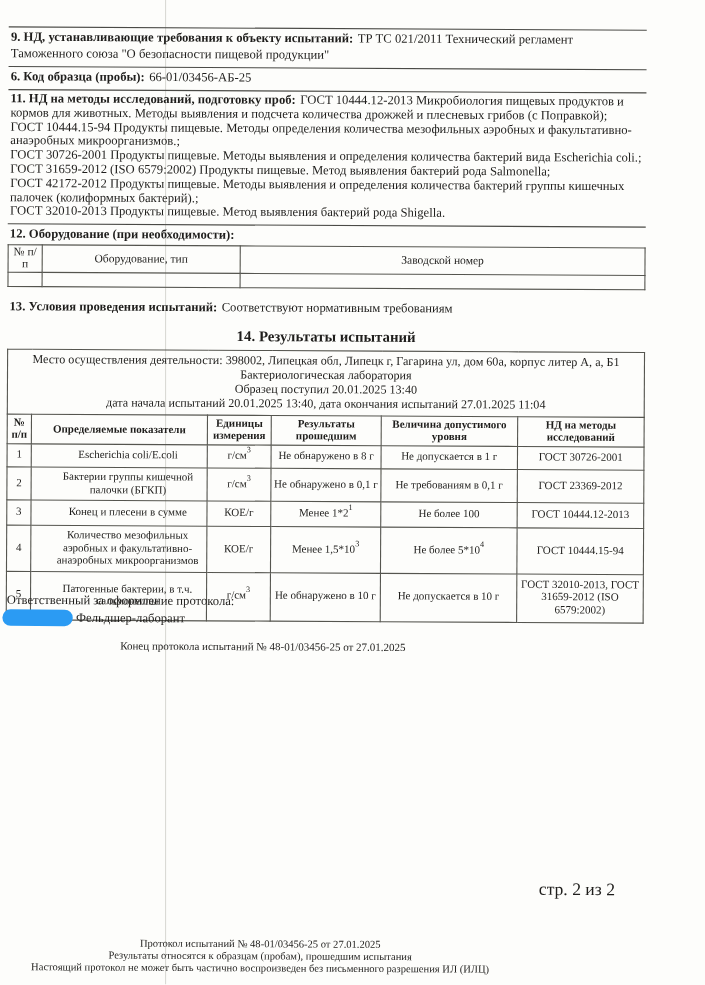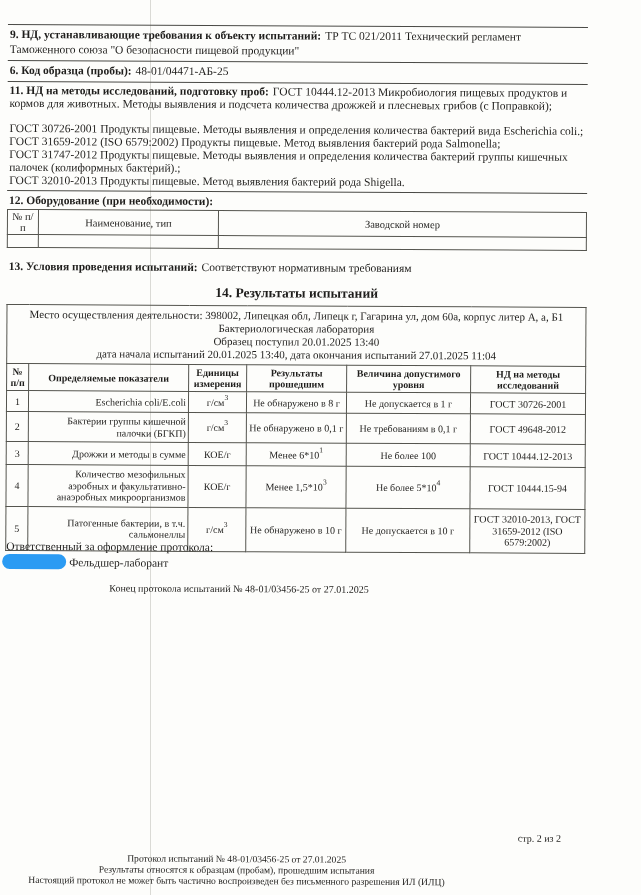--- a/index.html
+++ b/index.html
@@ -42,79 +42,79 @@
   .sec14-title { text-align:center; font-weight:bold; font-size:13.5px; margin:7px 0 5px 0; }
   .results { font-size:10px; }
   .results .loc {
     font-size:11px; line-height:13px; text-align:center; padding:3px 4px;
   }
   .results th {
     font-weight:bold; font-size:10px; line-height:11px; padding:2px 1px;
     vertical-align:middle; height:23px;
   }
   .results td { padding:3px 2px; text-align:center; vertical-align:middle; line-height:11.5px; }
-  .results td.ind { text-align:right; padding-left:18px; }
+  .results td.ind { text-align:center; padding-left:18px; }
   .results col.c1 { width:22px; }
   .results col.c2 { width:160px; }
   .results col.c3 { width:58px; }
   .results col.c4 { width:100px; }
   .results col.c5 { width:124px; }
   .results tr.r1 td { height:21px; }
   .results tr.r2 td { height:30px; }
   .results tr.r3 td { height:23px; }
   .results tr.r4 td { height:41px; }
   .results tr.r5 td { height:44px; }
   sup { font-size:7.5px; vertical-align:6px; line-height:0; }
   .responsible { position:absolute; left:9px; top:540px; font-size:11.5px; }
   .resp-row { display:flex; align-items:center; margin-top:2px; }
   .redaction-pill {
     width:64px; height:15px; border-radius:8px; background:#2b9bf3;
     margin-left:-4px; margin-right:3px;
   }
   .end-note { position:absolute; left:0; top:582px; width:484px; text-align:center; font-size:10px; }
-  .page-num { position:absolute; left:494px; top:830px; font-size:10px;margin-left:28px; }
+  .page-num { position:absolute; left:494px; top:798px; font-size:16px; }
   .footer-lines { position:absolute; left:0; top:853px; width:482px; text-align:center; font-size:9.6px; line-height:10.8px; }
 </style>
 </head>
 <body>
 
 <div class="fold-line"></div>
 
 <div class="tilt">
   <div class="doc">
 
     <div class="sec rule-top rule-bot">
       <b>9. НД, устанавливающие требования к объекту испытаний:</b><span>ТР ТС 021/2011 Технический регламент Таможенного союза "О безопасности пищевой продукции"</span>
     </div>
 
     <div class="sec rule-bot">
-      <b>6. Код образца (пробы):</b><span>48-01/04471-АБ-25</span>
+      <b>6. Код образца (пробы):</b><span>66-01/03456-АБ-25</span>
     </div>
 
     <div class="sec sec11 rule-bot">
       <b>11. НД на методы исследований, подготовку проб:</b><span>ГОСТ 10444.12-2013 Микробиология пищевых продуктов и кормов для животных. Методы выявления и подсчета количества дрожжей и плесневых грибов (с Поправкой);</span><br>
-      <br>
+      <span>ГОСТ 10444.15-94 Продукты пищевые. Методы определения количества мезофильных аэробных и факультативно-анаэробных микроорганизмов.;</span><br>
       <span>ГОСТ 30726-2001 Продукты пищевые. Методы выявления и определения количества бактерий вида Escherichia coli.;</span><br>
       <span>ГОСТ 31659-2012 (ISO 6579:2002) Продукты пищевые. Метод выявления бактерий рода Salmonella;</span><br>
-      <span>ГОСТ 31747-2012 Продукты пищевые. Методы выявления и определения количества бактерий группы кишечных палочек (колиформных бактерий).;</span><br>
+      <span>ГОСТ 42172-2012 Продукты пищевые. Методы выявления и определения количества бактерий группы кишечных палочек (колиформных бактерий).;</span><br>
       <span>ГОСТ 32010-2013 Продукты пищевые. Метод выявления бактерий рода Shigella.</span>
     </div>
 
     <div class="sec12-label">12. Оборудование (при необходимости):</div>
 
     <table class="equip">
       <colgroup>
           <col class="c-num">
           <col class="c-name">
           <col>
         </colgroup>
       <tbody>
           <tr>
         <th>№ п/п</th>
-        <th>Наименование, тип</th>
+        <th>Оборудование, тип</th>
         <th>Заводской номер</th>
       </tr>
       <tr class="empty">
         <td></td>
         <td></td>
         <td></td>
       </tr>
     </tbody>
       </table>
 
@@ -157,27 +157,27 @@
         <td><span>Не обнаружено в 8 г</span><sup></sup></td>
         <td><span>Не допускается в 1 г</span><sup></sup></td>
         <td>ГОСТ 30726-2001</td>
       </tr>
       <tr class="r2">
         <td>2</td>
         <td class="ind">Бактерии группы кишечной палочки (БГКП)</td>
         <td><span>г/см</span><sup>3</sup></td>
         <td><span>Не обнаружено в 0,1 г</span><sup></sup></td>
         <td><span>Не требованиям в 0,1 г</span><sup></sup></td>
-        <td>ГОСТ 49648-2012</td>
+        <td>ГОСТ 23369-2012</td>
       </tr>
       <tr class="r3">
         <td>3</td>
-        <td class="ind">Дрожжи и методы в сумме</td>
+        <td class="ind">Конец и плесени в сумме</td>
         <td><span>КОЕ/г</span><sup></sup></td>
-        <td><span>Менее 6*10</span><sup>1</sup></td>
+        <td><span>Менее 1*2</span><sup>1</sup></td>
         <td><span>Не более 100</span><sup></sup></td>
         <td>ГОСТ 10444.12-2013</td>
       </tr>
       <tr class="r4">
         <td>4</td>
         <td class="ind">Количество мезофильных аэробных и факультативно-анаэробных микроорганизмов</td>
         <td><span>КОЕ/г</span><sup></sup></td>
         <td><span>Менее 1,5*10</span><sup>3</sup></td>
         <td><span>Не более 5*10</span><sup>4</sup></td>
         <td>ГОСТ 10444.15-94</td>

